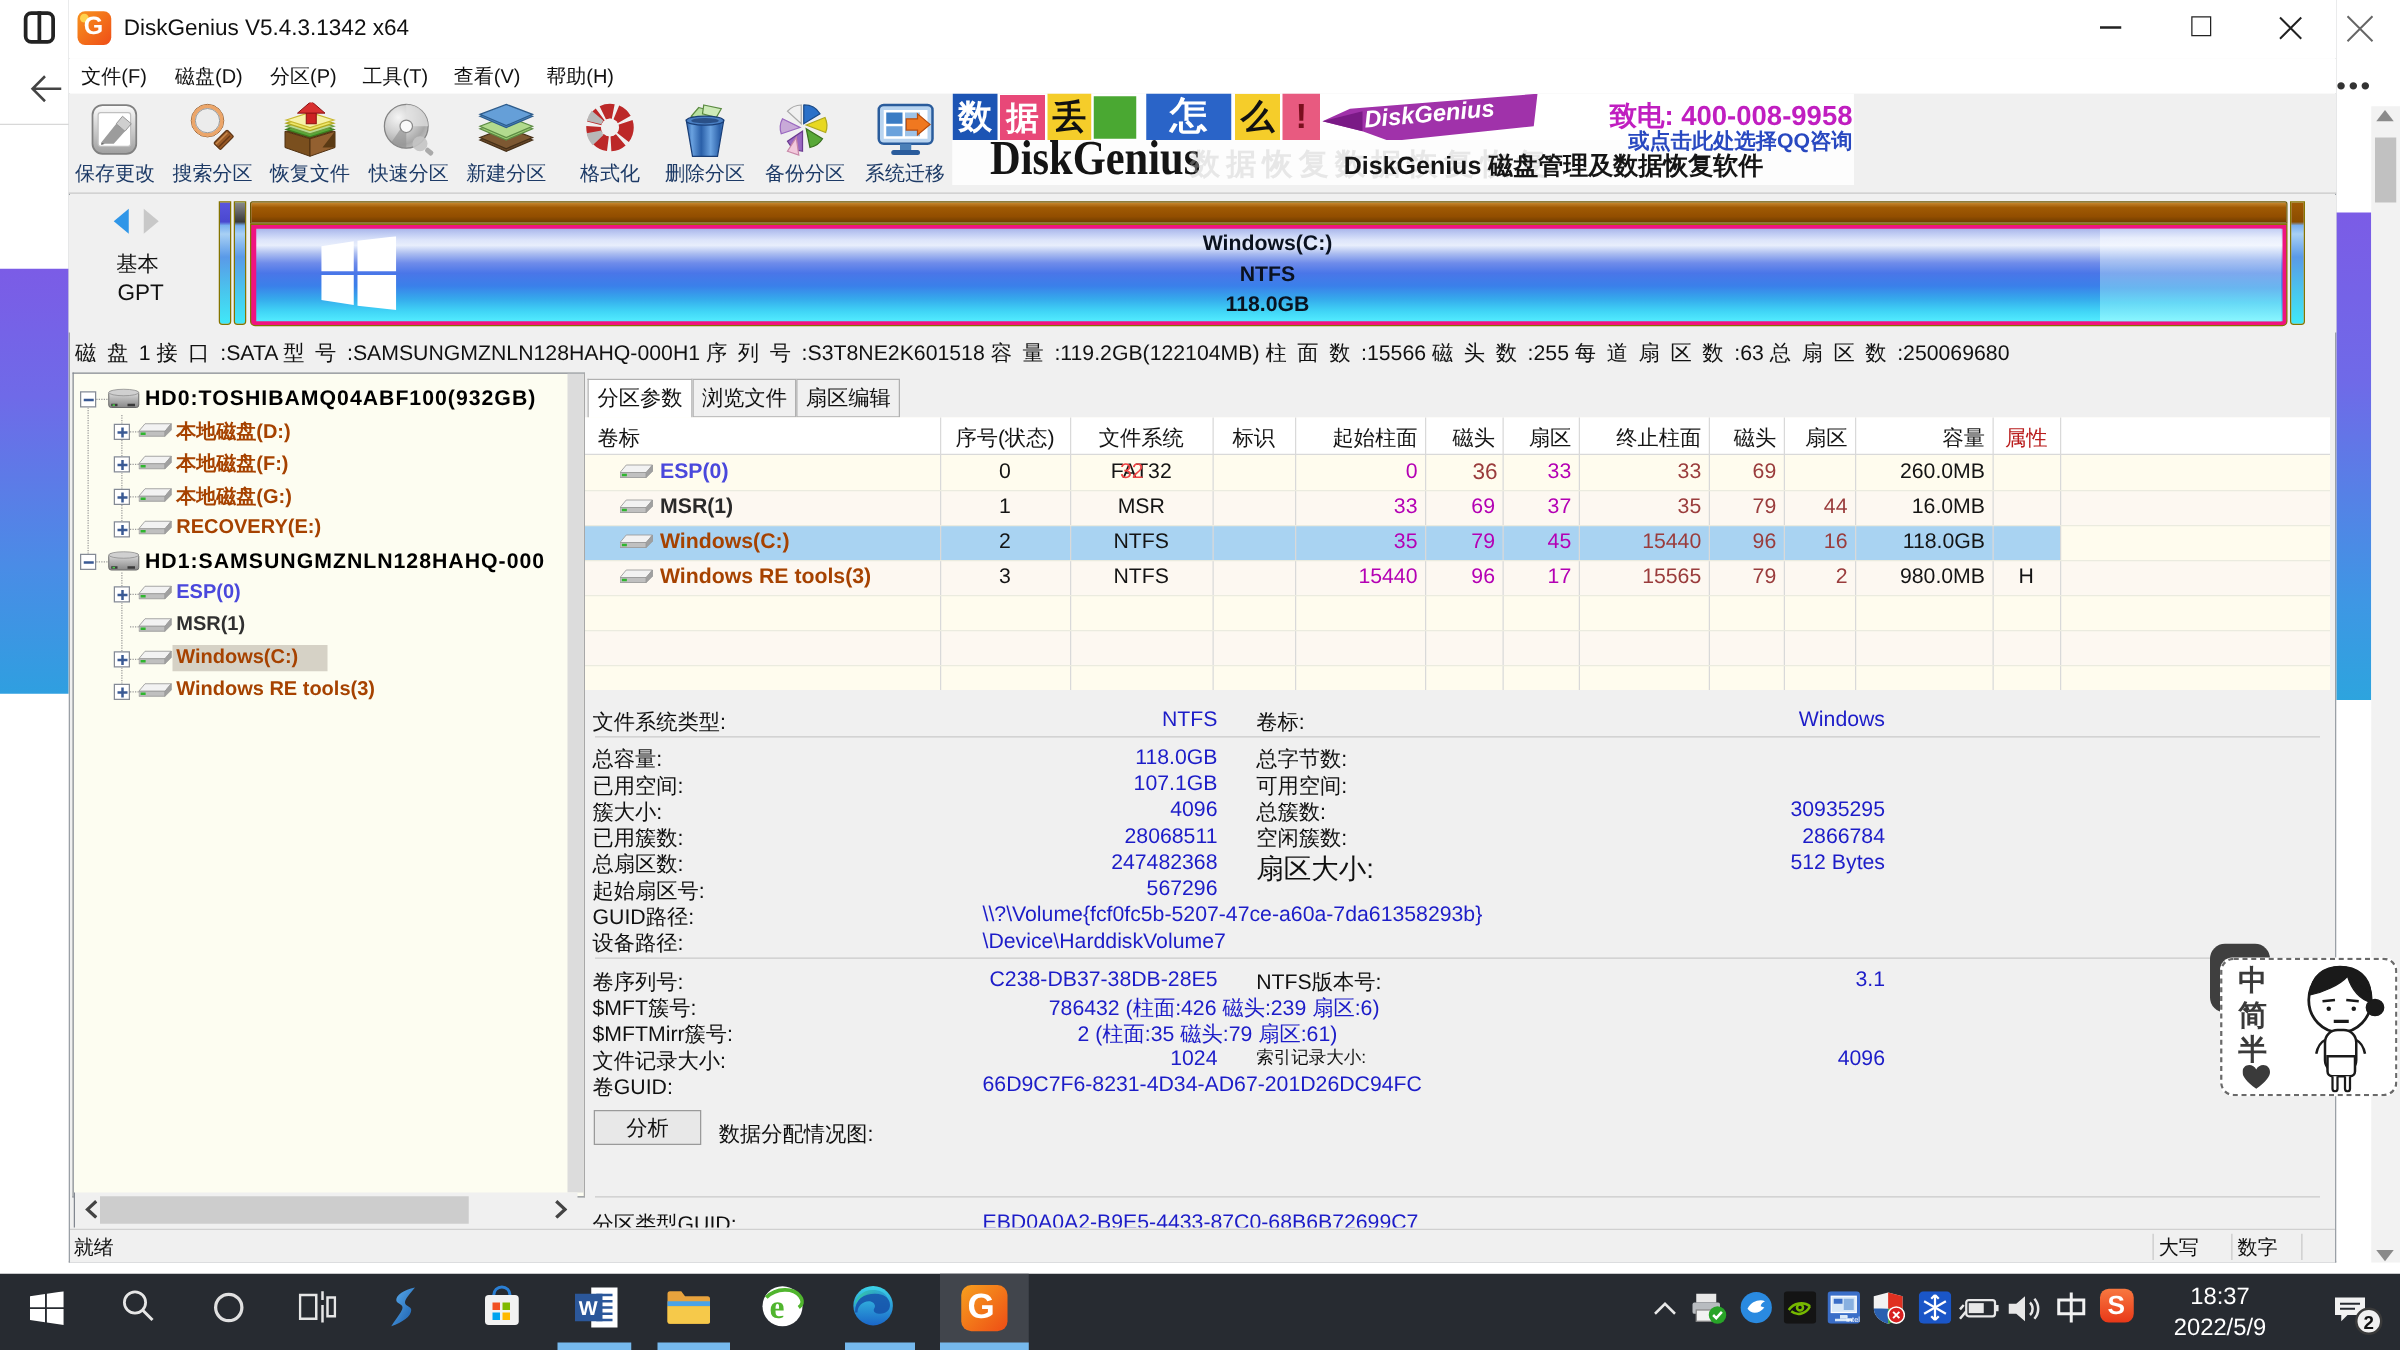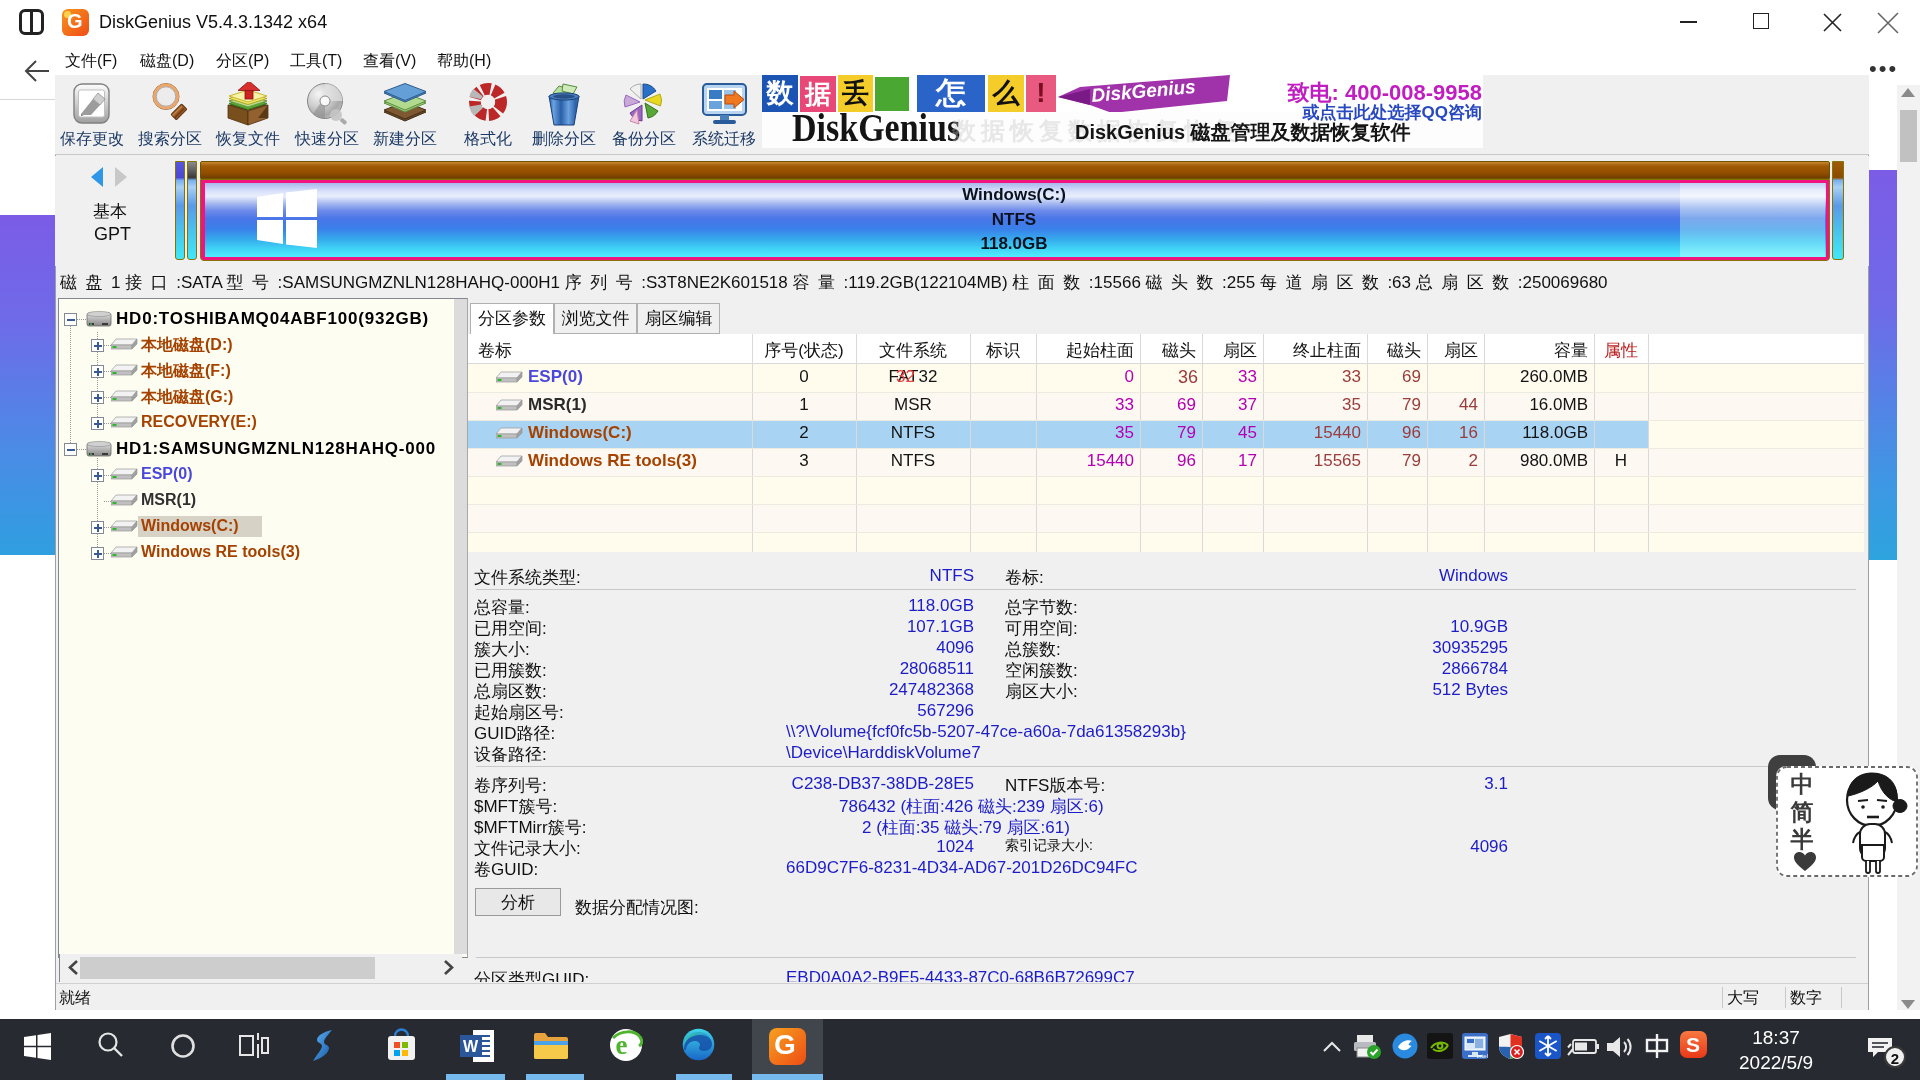--- a/index.html
+++ b/index.html
@@ -539,32 +539,31 @@
     <span class="dv" style="left:86px;top:14px;width:420px">NTFS</span>
     <span class="dl" style="left:537px;top:14px;font-size:17px;color:#101010">卷标:</span>
     <span class="dv" style="left:620px;top:14px;width:420px">Windows</span>
     <div class="dline" style="top:37px"></div>
     <span class="dl" style="left:6px;top:44px;font-size:17px;color:#101010">总容量:</span>
     <span class="dv" style="left:86px;top:44px;width:420px">118.0GB</span>
     <span class="dl" style="left:537px;top:44px;font-size:17px;color:#101010">总字节数:</span>
     <span class="dl" style="left:6px;top:65px;font-size:17px;color:#101010">已用空间:</span>
     <span class="dv" style="left:86px;top:65px;width:420px">107.1GB</span>
     <span class="dl" style="left:537px;top:65px;font-size:17px;color:#101010">可用空间:</span>
-    <span class="dv" style="left:620px;top:65px;width:420px">10.9GB</span>
     <span class="dl" style="left:6px;top:86px;font-size:17px;color:#101010">簇大小:</span>
     <span class="dv" style="left:86px;top:86px;width:420px">4096</span>
     <span class="dl" style="left:537px;top:86px;font-size:17px;color:#101010">总簇数:</span>
     <span class="dv" style="left:620px;top:86px;width:420px">30935295</span>
     <span class="dl" style="left:6px;top:107px;font-size:17px;color:#101010">已用簇数:</span>
     <span class="dv" style="left:86px;top:107px;width:420px">28068511</span>
     <span class="dl" style="left:537px;top:107px;font-size:17px;color:#101010">空闲簇数:</span>
     <span class="dv" style="left:620px;top:107px;width:420px">2866784</span>
     <span class="dl" style="left:6px;top:128px;font-size:17px;color:#101010">总扇区数:</span>
     <span class="dv" style="left:86px;top:128px;width:420px">247482368</span>
-    <span class="dl" style="left:537px;top:128px;font-size:17px;color:#101010">扇区大小:</span>
+    <span class="dl" style="left:537px;top:128px;font-size:22px;color:#101010">扇区大小:</span>
     <span class="dv" style="left:620px;top:128px;width:420px">512 Bytes</span>
     <span class="dl" style="left:6px;top:149px;font-size:17px;color:#101010">起始扇区号:</span>
     <span class="dv" style="left:86px;top:149px;width:420px">567296</span>
     <span class="dl" style="left:6px;top:170px;font-size:17px;color:#101010">GUID路径:</span>
     <span class="dl" style="left:318px;top:170px;color:#1c1cc8">\\?\Volume{fcf0fc5b-5207-47ce-a60a-7da61358293b}</span>
     <span class="dl" style="left:6px;top:191px;font-size:17px;color:#101010">设备路径:</span>
     <span class="dl" style="left:318px;top:191px;color:#1c1cc8">\Device\HarddiskVolume7</span>
     <div class="dline" style="top:214px"></div>
     <span class="dl" style="left:6px;top:222px;font-size:17px;color:#101010">卷序列号:</span>
     <span class="dv" style="left:86px;top:222px;width:420px">C238-DB37-38DB-28E5</span>

